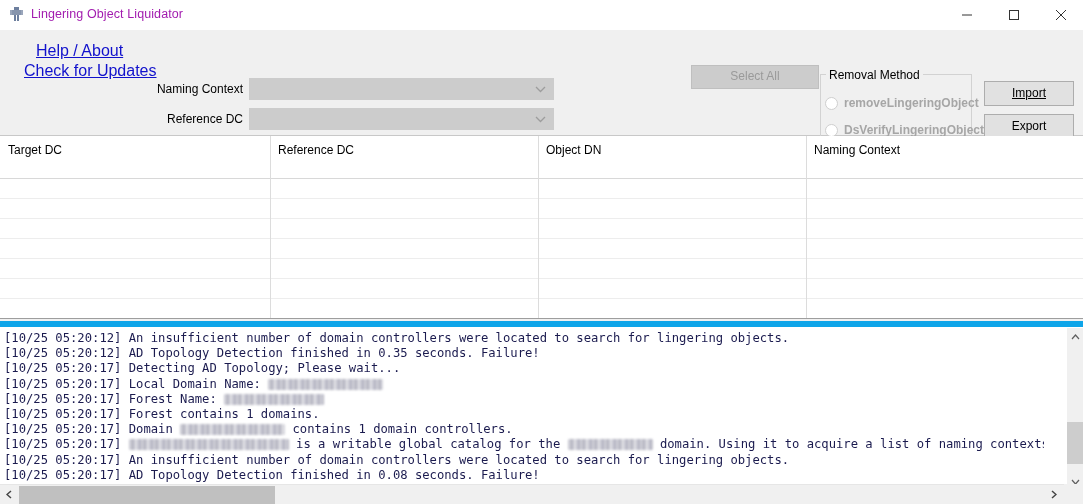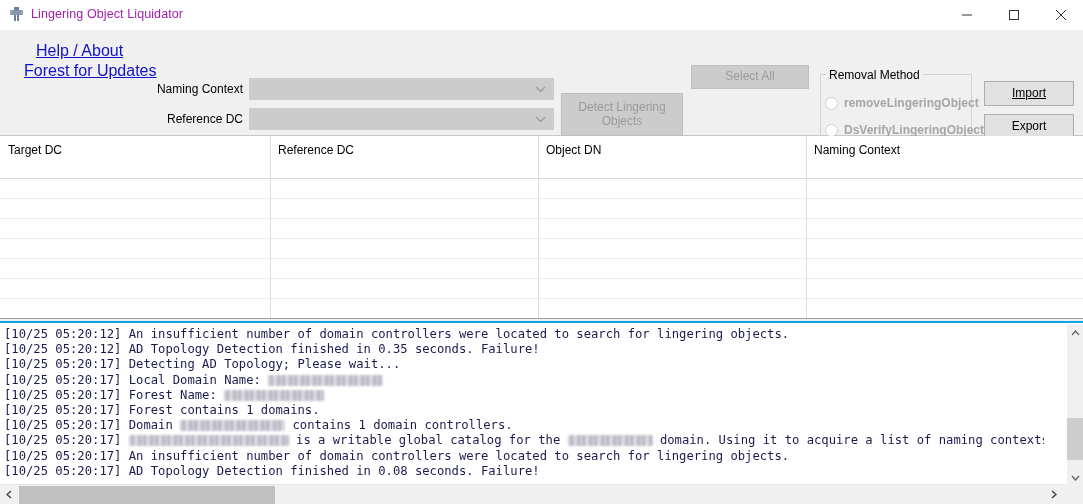--- a/index.html
+++ b/index.html
@@ -90,21 +90,21 @@
     cursor: default;
     padding: 0 2px;
   }
   .btn.disabled {
     background: #cccccc;
     border: 1px solid #bfbfbf;
     color: #9a9a9a;
   }
   .btn-detect-topology { left: 10px; top: 58px; width: 124px; height: 38px; }
   .btn-detect-lingering { left: 561px; top: 63px; width: 122px; height: 43px; }
-  .btn-select-all { left: 691px; top: 35px; width: 118px; height: 24px; }
+  .btn-select-all { left: 691px; top: 35px; width: 128px; height: 24px; }
   .btn-remove-selected { left: 691px; top: 63px; width: 118px; height: 43px; }
   .btn-import { left: 984px; top: 51px; width: 90px; height: 25px; text-decoration: underline; }
   .btn-export { left: 984px; top: 84px; width: 90px; height: 25px; }
 
   .fieldlabel {
     position: absolute;
     font-size: 12px;
     color: #000;
     text-align: right;
     white-space: nowrap;
@@ -212,21 +212,21 @@
     width: 1083px; height: 1px;
     background: #9e9e9e;
   }
 
   
   .logpane {
     position: absolute;
     left: 0; top: 321px;
     width: 1083px; height: 183px;
     background: #ffffff;
-    border-top: 2px solid #0ea5e9;
+    border-top: 6px solid #0ea5e9;
     box-sizing: border-box;
   }
   .log-text {
     position: absolute;
     left: 4px; top: 4px;
     width: 1040px;
     height: 152px;
     overflow: hidden;
     font-family: "DejaVu Sans Mono", monospace;
     font-size: 12.2px;
@@ -337,21 +337,21 @@
       <svg width="12" height="12" viewBox="0 0 12 12">
           <line x1="1" y1="1" x2="11" y2="11" stroke="#333" stroke-width="1"></line>
           <line x1="11" y1="1" x2="1" y2="11" stroke="#333" stroke-width="1"></line>
         </svg>
     </div>
   </div>
 
   <div class="toppanel">
 
     <span class="link link-help">Help / About</span>
-    <span class="link link-update">Forest for Updates</span>
+    <span class="link link-update">Check for Updates</span>
 
 
     <span class="fieldlabel lbl-nc">Naming Context</span>
     <span class="fieldlabel lbl-ref">Reference DC</span>
     <span class="fieldlabel lbl-tgt">Target DC</span>
 
     <div class="combo combo-nc">
       <span class="arrow">
         <svg width="11" height="7" viewBox="0 0 11 7">
             <polyline points="1,1 5.5,5.5 10,1" fill="none" stroke="#9d9d9d" stroke-width="1.3"></polyline>
@@ -366,21 +366,20 @@
       </span>
     </div>
     <div class="combo combo-tgt">
       <span class="arrow">
         <svg width="11" height="7" viewBox="0 0 11 7">
             <polyline points="1,1 5.5,5.5 10,1" fill="none" stroke="#9d9d9d" stroke-width="1.3"></polyline>
           </svg>
       </span>
     </div>
 
-    <div class="btn disabled btn-detect-lingering">Detect Lingering Objects</div>
     <div class="btn disabled btn-select-all">Select All</div>
 
     <div class="groupbox"></div>
     <span class="group-legend">Removal Method</span>
 
     <div class="radio-row radio-1">
       <span class="radio-circle"></span>
       <span class="radio-label">removeLingeringObject</span>
     </div>
     <div class="radio-row radio-2">

